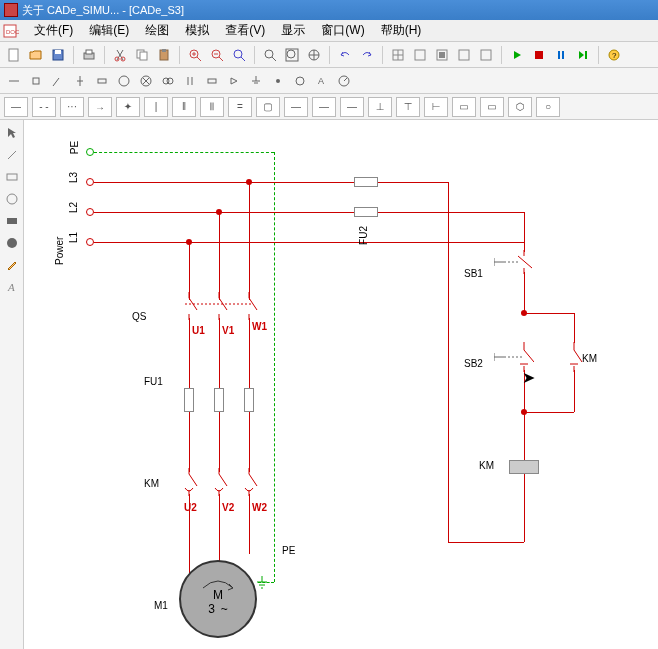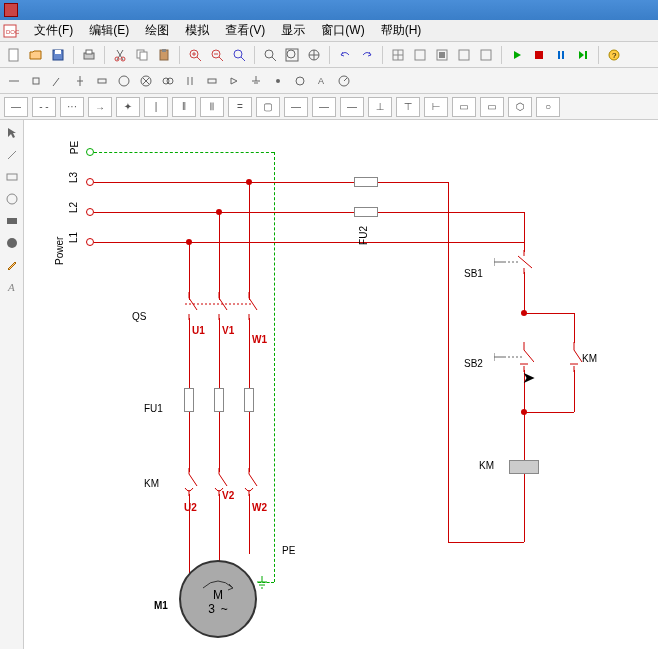--- a/index.html
+++ b/index.html
@@ -45,20 +45,21 @@
 
 .coil { position: absolute; width: 30px; height: 14px; border: 1px solid #888; background: #ccc; }
 
 .cursor-arrow { position: absolute; font-size: 16px; color: #000; pointer-events: none; }
 </style>
 </head>
 <body>
 
 <div class="titlebar">
   <span class="icon"></span>
+  <span>关于 CADe_SIMU... - [CADe_S3]</span>
 </div>
 
 <div class="menubar">
   <span class="micon">
     <svg width="16" height="14" viewBox="0 0 16 14">
         <rect x="1" y="1" width="12" height="12" fill="#fff" stroke="#c44"></rect>
         <text x="3" y="10" font-size="6" fill="#c44">DOC</text>
       </svg>
   </span>
   <span class="menu-item">文件(F)</span>
@@ -429,23 +430,23 @@
         <line x1="70" y1="22" x2="70" y2="28" stroke="#c00"></line>
       <line x1="6" y1="12" x2="74" y2="12" stroke="#c00" stroke-dasharray="2 2"></line>
     </svg>
 
     <div class="wire wire-v red" style="left:165px;top:198px;height:70px"></div>
     <div class="wire wire-v red" style="left:195px;top:198px;height:70px"></div>
     <div class="wire wire-v red" style="left:225px;top:198px;height:70px"></div>
 
     <span class="lbl lbl-red" style="left:168px;top:205px">U1</span>
     <span class="lbl lbl-red" style="left:198px;top:205px">V1</span>
-    <span class="lbl lbl-red" style="left:228px;top:214px">W1</span>
-
-    <span class="lbl" style="left:120px;top:283px">FU1</span>
+    <span class="lbl lbl-red" style="left:228px;top:201px">W1</span>
+
+    <span class="lbl" style="left:120px;top:256px">FU1</span>
     <div class="fuse-box" style="left:160px;top:268px"></div>
     <div class="fuse-box" style="left:190px;top:268px"></div>
     <div class="fuse-box" style="left:220px;top:268px"></div>
 
     <div class="wire wire-v red" style="left:165px;top:292px;height:60px"></div>
     <div class="wire wire-v red" style="left:195px;top:292px;height:60px"></div>
     <div class="wire wire-v red" style="left:225px;top:292px;height:60px"></div>
 
     <span class="lbl" style="left:120px;top:358px">KM</span>
     <svg style="position:absolute;left:155px;top:348px" width="80" height="28">
@@ -461,35 +462,35 @@
         <line x1="70" y1="6" x2="78" y2="18" stroke="#c00"></line>
         <line x1="70" y1="22" x2="70" y2="28" stroke="#c00"></line>
         <path d="M66 20 Q70 26 74 20" fill="none" stroke="#c00"></path>
     </svg>
 
     <div class="wire wire-v red" style="left:165px;top:374px;height:80px"></div>
     <div class="wire wire-v red" style="left:195px;top:374px;height:80px"></div>
     <div class="wire wire-v red" style="left:225px;top:374px;height:60px"></div>
 
     <span class="lbl lbl-red" style="left:160px;top:382px">U2</span>
-    <span class="lbl lbl-red" style="left:198px;top:370px">V2</span>
+    <span class="lbl lbl-red" style="left:198px;top:382px">V2</span>
     <span class="lbl lbl-red" style="left:228px;top:382px">W2</span>
 
     <div class="motor" style="left:155px;top:440px">
       <svg width="50" height="20" style="position:absolute;top:12px">
           <path d="M10 14 Q25 0 40 14" fill="none" stroke="#333"></path>
           <path d="M36 10 L40 14 L35 16" fill="none" stroke="#333"></path>
         </svg>
       <span style="margin-top:6px">M</span>
       <div style="display:flex;gap:6px;align-items:center">
         <span>3</span>
         <span>~</span>
       </div>
     </div>
-    <span class="lbl" style="left:130px;top:480px;font-weight:bold">M1</span>
+    <span class="lbl" style="left:130px;top:480px;font-weight:normal">M1</span>
 
     <div class="wire wire-h grn" style="left:234px;top:462px;width:16px;border-top:1px dashed #0a0;background:none"></div>
     <svg style="position:absolute;left:232px;top:456px" width="12" height="14">
         <line x1="6" y1="0" x2="6" y2="6" stroke="#0a0"></line>
         <line x1="1" y1="6" x2="11" y2="6" stroke="#0a0"></line>
         <line x1="3" y1="9" x2="9" y2="9" stroke="#0a0"></line>
         <line x1="5" y1="12" x2="7" y2="12" stroke="#0a0"></line>
       </svg>
     <span class="lbl" style="left:258px;top:425px">PE</span>
 

